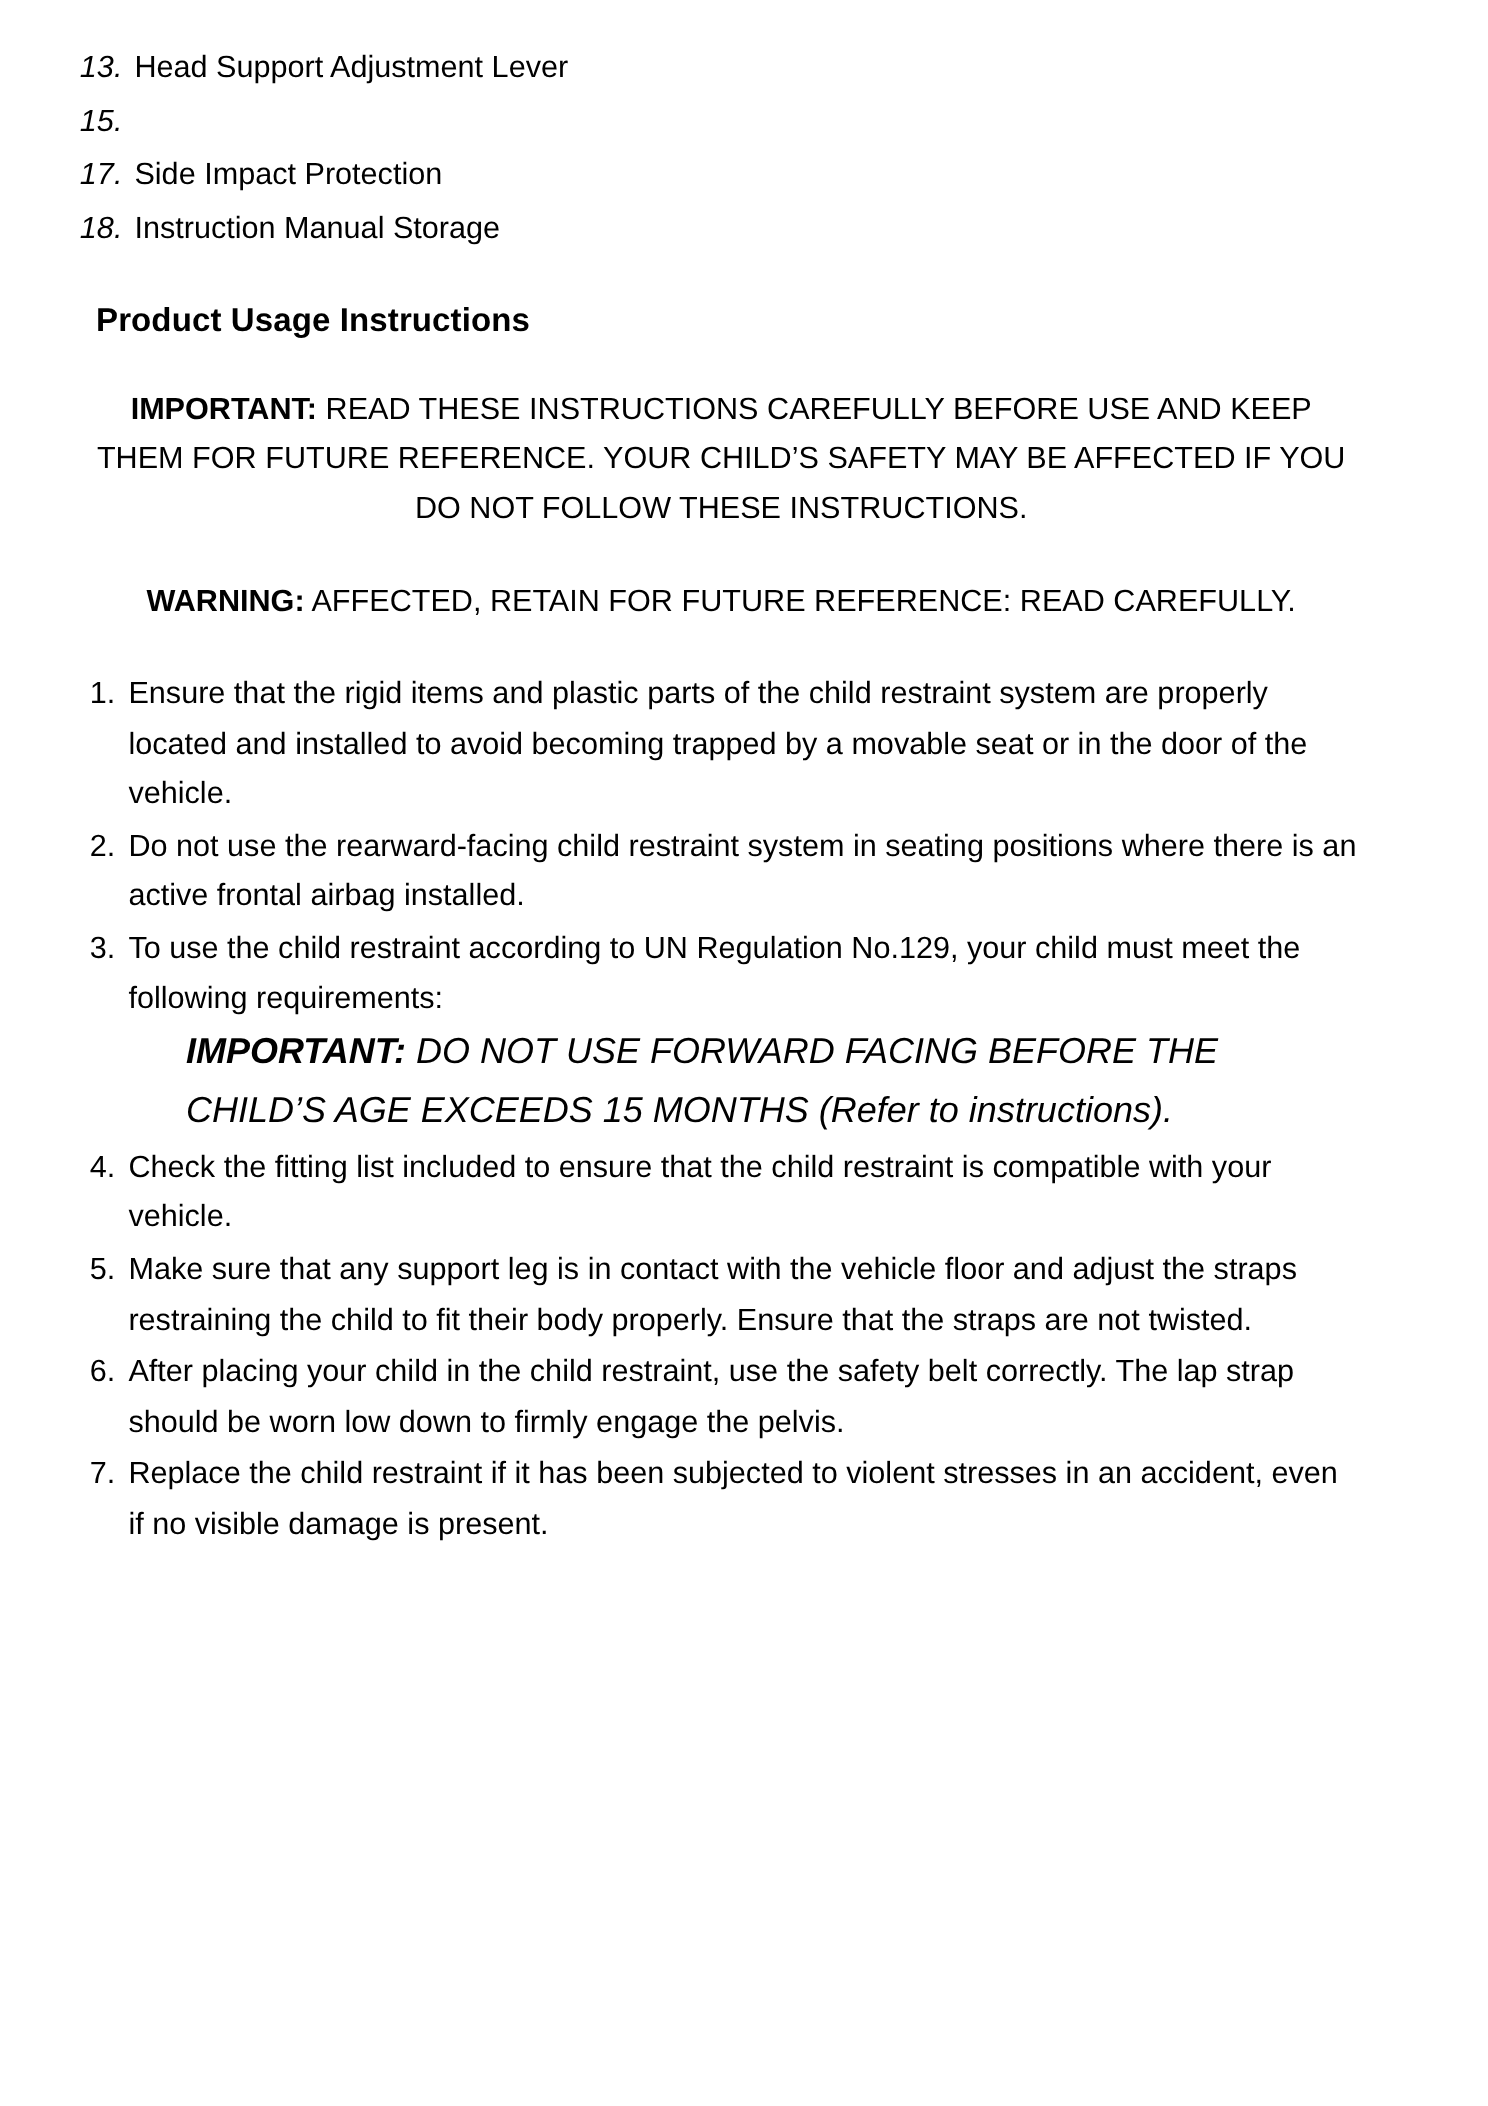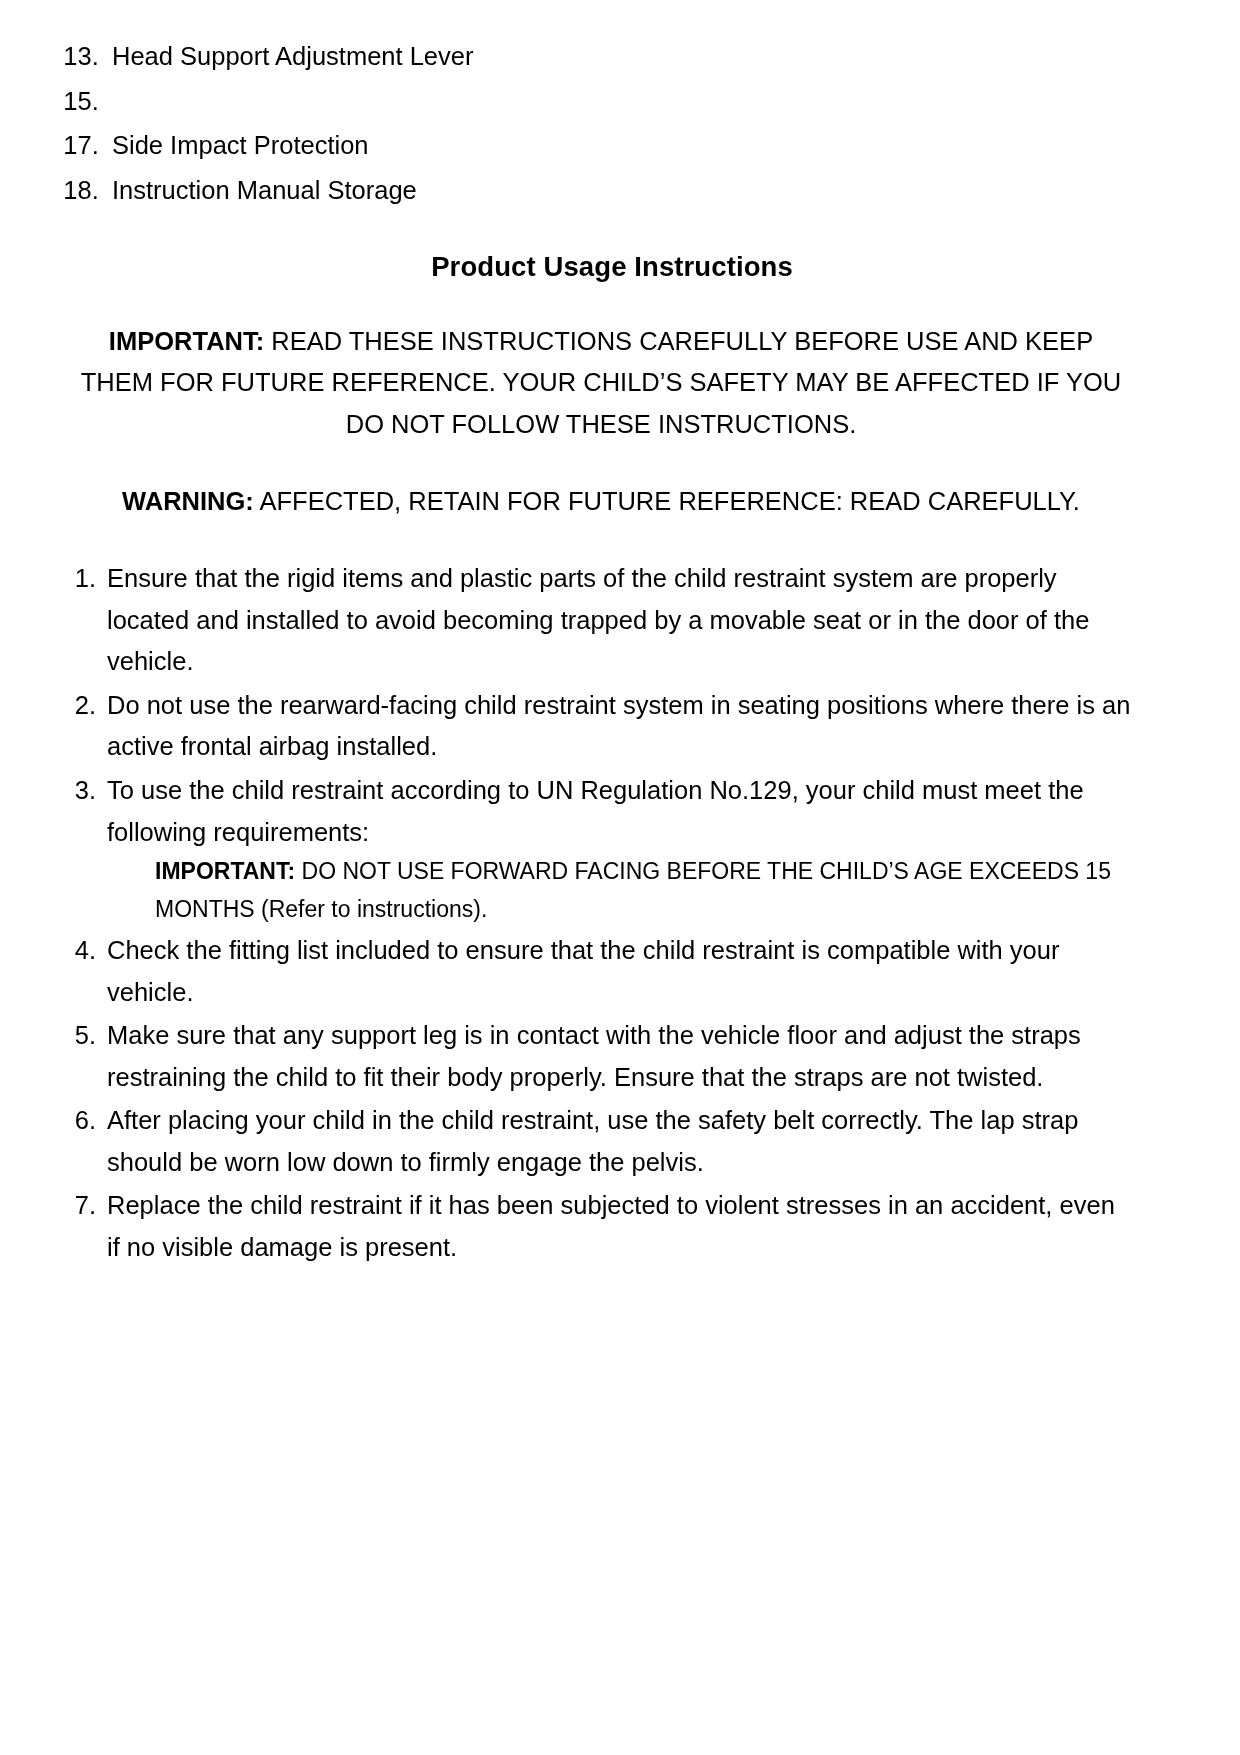--- a/index.html
+++ b/index.html
@@ -31,36 +31,36 @@
   ol.parts-list li {
     display: flex;
     align-items: baseline;
     font-size: 25.5px;
     line-height: 1.0;
     padding: 0 0 19px 0;
   }
   ol.parts-list li .num {
     width: 52px;
     flex: 0 0 52px;
-    text-align: center;
+    text-align: right;
     padding-right: 10px;
     white-space: nowrap;
+    font-style: italic;
   }
   ol.parts-list li .txt {
     flex: 1 1 auto;
   }
 
   
   h2.section-heading {
     font-size: 27.5px;
     font-weight: bold;
     margin: 28px 0 0 20px;
     line-height: 1.2;
     letter-spacing: 0.1px;
-    text-align: center;
   }
 
   
   p.intro {
     font-size: 25.5px;
     line-height: 1.62;
     margin: 38px 0 0 12px;
     padding-right: 14px;
     text-align: center;
   }
@@ -109,23 +109,24 @@
     content: "";
     position: absolute;
     left: -22px;
     top: 18px;
     width: 7px;
     height: 7px;
     border-radius: 50%;
     background: #000;
   }
   ul.sub-list li.plain-item {
-    font-size: 23px;
+    font-size: 30px;
     line-height: 1.63;
     list-style: none;
+    font-style: italic;
   }
 </style>
 </head>
 <body>
 
 <div class="page">
 
   <ol class="parts-list">
     <li>
       <span class="num">13.</span>

